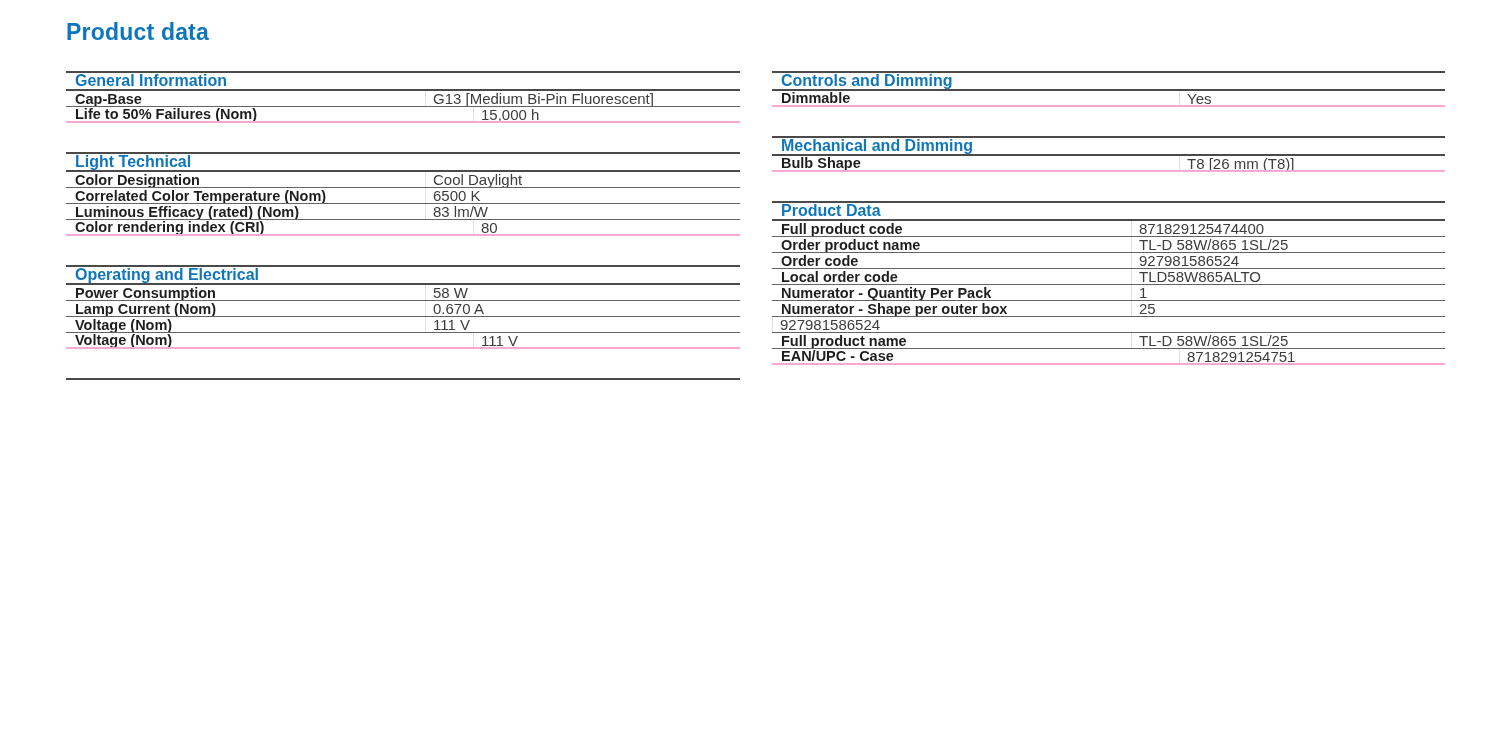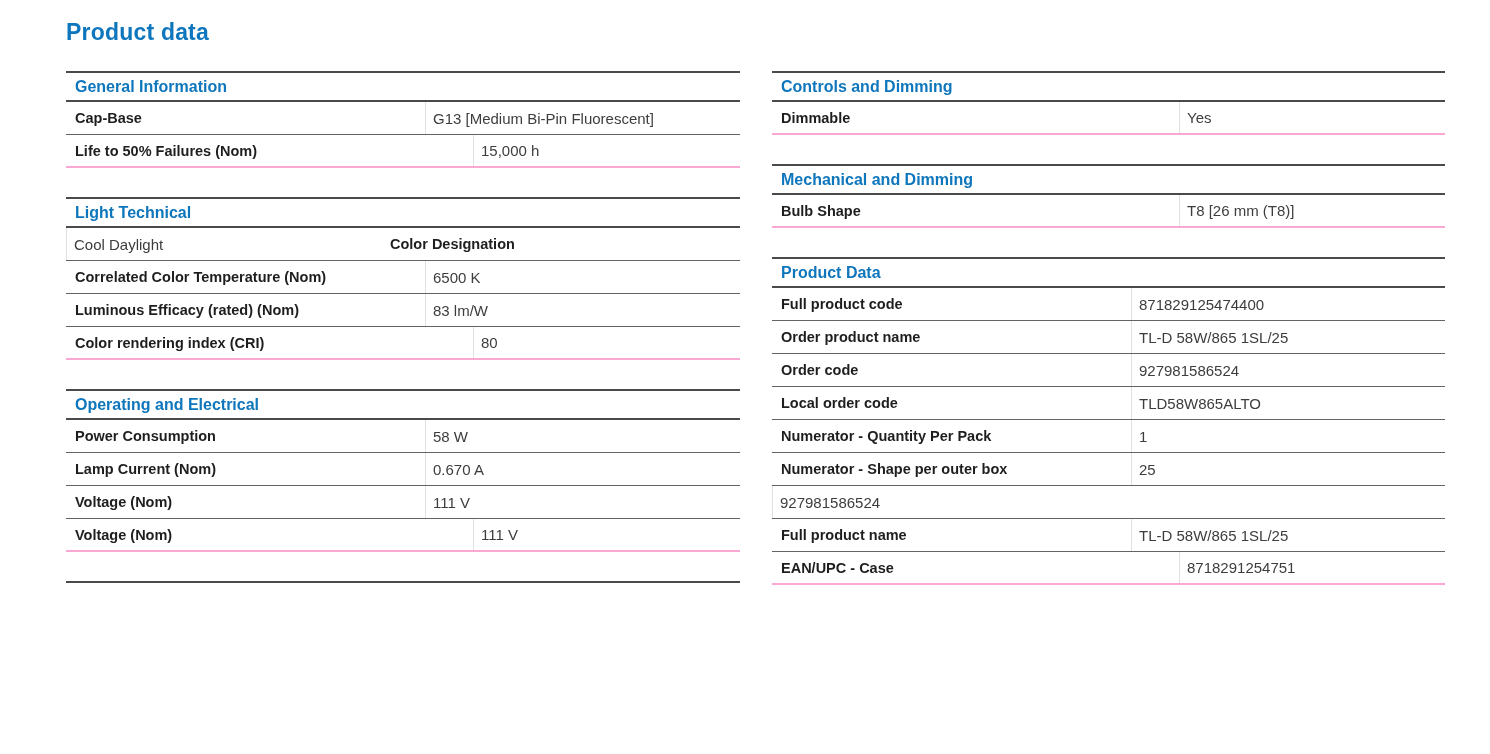--- a/index.html
+++ b/index.html
@@ -17,33 +17,33 @@
     font-size: 23px;
     font-weight: bold;
     letter-spacing: 0.2px;
     margin-bottom: 25px;
   }
   .columns { display: flex; gap: 32px; align-items: flex-start; }
   .col-left  { width: 674px; flex: 0 0 674px; }
   .col-right { width: 673px; flex: 0 0 673px; }
   .spec-section { margin-bottom: 29px; }
   .sec-title {
-    height: 31px;
+    height: 20px;
     border-top: 2px solid #4a4a4a;
     border-bottom: 2px solid #4a4a4a;
     display: flex;
     align-items: center;
     padding-left: 9px;
     color: #0e76bc;
     font-size: 16px;
     font-weight: bold;
   }
   .row {
     display: flex;
-    height: 33px;
+    height: 16px;
     border-bottom: 1.5px solid #636363;
   }
   .row:last-child { border-bottom: 2px solid #f9a8d4; gap: 48px; }
   .cell { display: flex; align-items: center; overflow: hidden; white-space: nowrap; }
   .cell.label {
     width: 359px;
     flex: 0 0 359px;
     padding-left: 9px;
     font-size: 14.5px;
     font-weight: bold;
@@ -79,22 +79,22 @@
         </div>
         <div class="row">
           <div class="cell label">Life to 50% Failures (Nom)</div>
           <div class="cell value">15,000 h</div>
         </div>
       </section>
 
       <section class="spec-section">
         <div class="sec-title">Light Technical</div>
         <div class="row">
+          <div class="cell label">Color Designation</div>
           <div class="cell value">Cool Daylight</div>
-          <div class="cell label">Color Designation</div>
         </div>
         <div class="row">
           <div class="cell label">Correlated Color Temperature (Nom)</div>
           <div class="cell value">6500 K</div>
         </div>
         <div class="row">
           <div class="cell label">Luminous Efficacy (rated) (Nom)</div>
           <div class="cell value">83 lm/W</div>
         </div>
         <div class="row">

